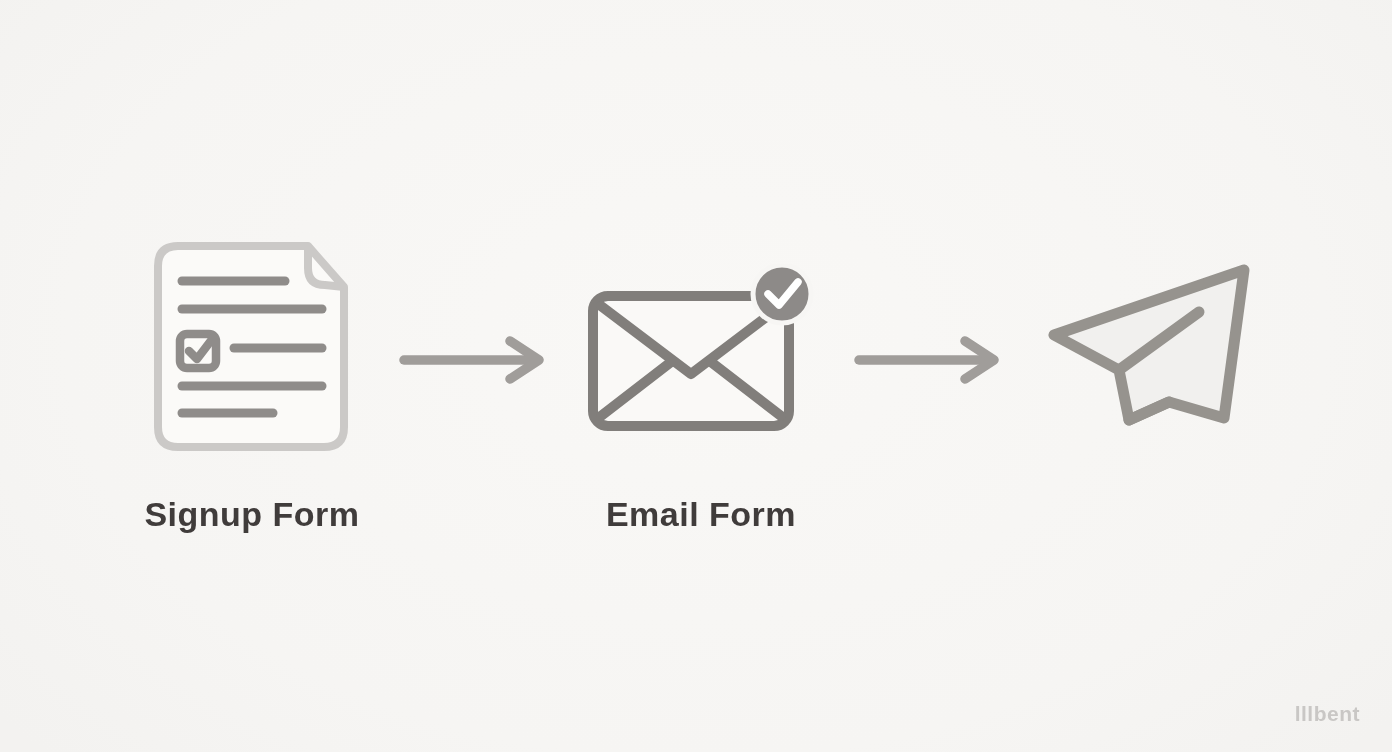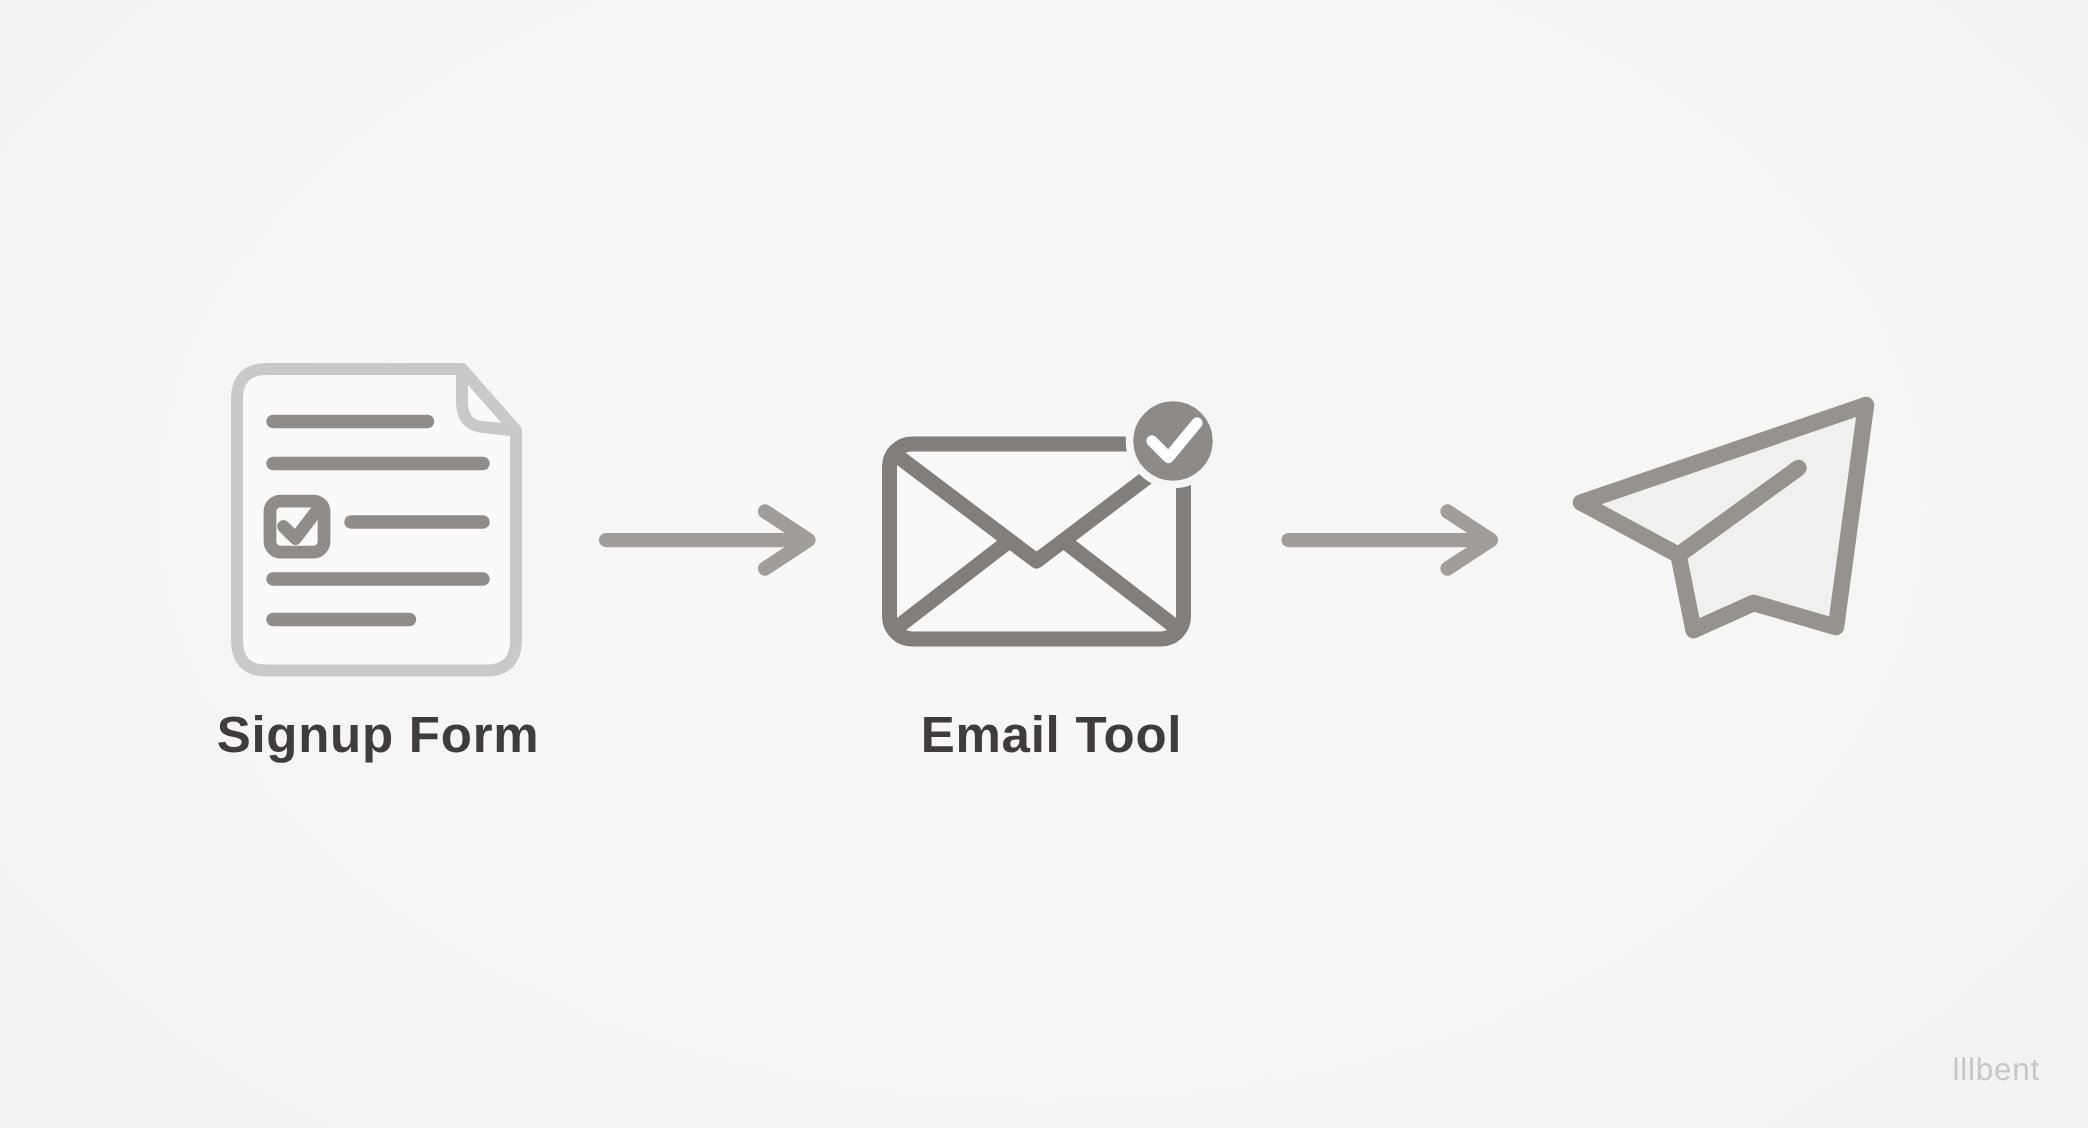--- a/index.html
+++ b/index.html
@@ -29,40 +29,40 @@
   .step-1 { left: 92px; }
   .step-2 { left: 541px; }
   .step-3 { left: 984px; }
   .icon-box {
     height: 215px;
     display: flex;
     align-items: center;
     justify-content: center;
   }
   .step-label {
-    margin-top: 16px;
+    margin-top: 40px;
     font-size: 34px;
     font-weight: 700;
     letter-spacing: 0.5px;
     color: #403c3b;
     text-align: center;
     white-space: nowrap;
   }
   .arrow {
     position: absolute;
     top: 336px;
   }
   .arrow-1 { left: 398px; }
   .arrow-2 { left: 853px; }
   .watermark {
     position: absolute;
     right: 32px;
     bottom: 26px;
     font-size: 21px;
-    font-weight: 400;
+    font-weight: 700;
     letter-spacing: 0.5px;
     color: #c9c7c5;
     user-select: none;
   }
   svg { display: block; }
 </style>
 </head>
 <body>
 
 <div class="canvas">
@@ -107,21 +107,21 @@
 
         <path d="M16 42 L106 110 L196 42" fill="none" stroke="#817e7b" stroke-width="10" stroke-linecap="round" stroke-linejoin="round"></path>
 
         <path d="M16 152 L86 98" fill="none" stroke="#817e7b" stroke-width="10" stroke-linecap="round"></path>
         <path d="M196 152 L126 98" fill="none" stroke="#817e7b" stroke-width="10" stroke-linecap="round"></path>
 
         <circle cx="197" cy="30" r="29" fill="#8d8a88" stroke="#f7f6f4" stroke-width="5"></circle>
         <path d="M183 30 L194 41 L213 18" fill="none" stroke="#ffffff" stroke-width="7.5" stroke-linecap="round" stroke-linejoin="round"></path>
       </svg>
     </div>
-    <div class="step-label">Email Tool</div>
+    <div class="step-label">Email Form</div>
   </div>
 
   <div class="arrow arrow-2">
     <svg width="150" height="48" viewBox="0 0 150 48" fill="none">
       <g stroke="#a09d9a" stroke-width="9.5" stroke-linecap="round" stroke-linejoin="round">
         <line x1="6" y1="24" x2="130" y2="24"></line>
         <path d="M112 5 L141 24 L112 43" fill="none"></path>
       </g>
     </svg>
   </div>

